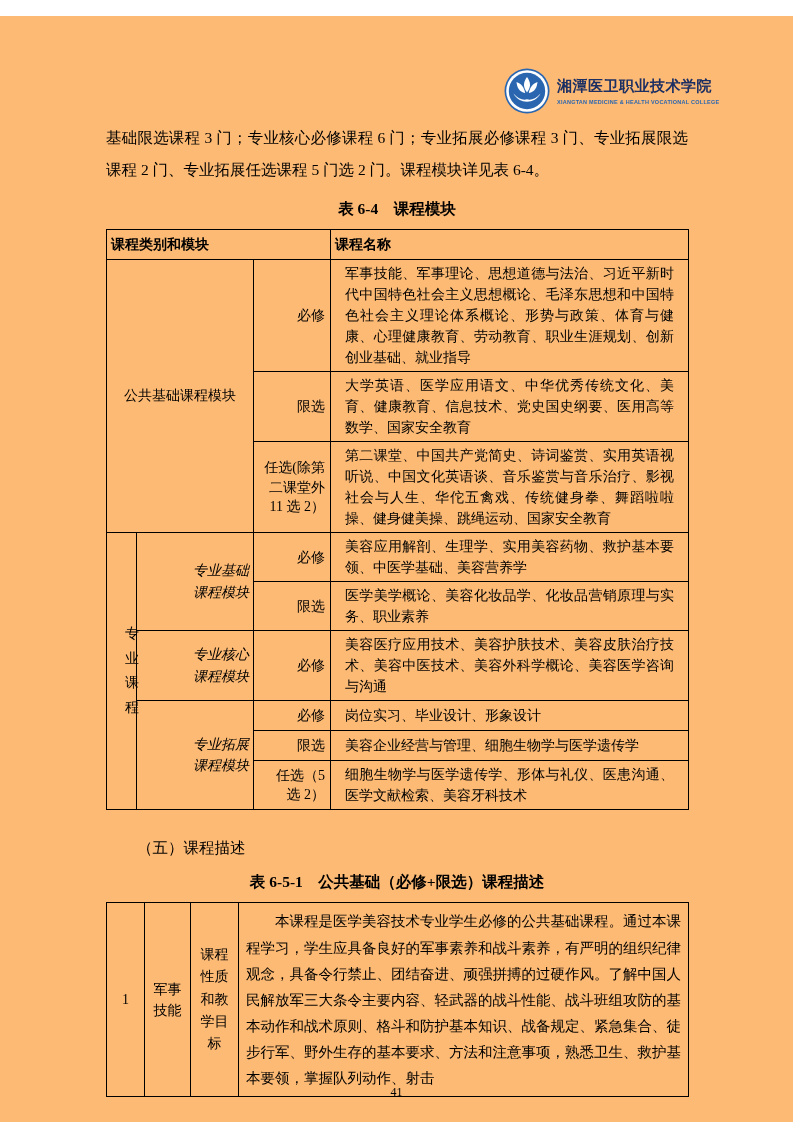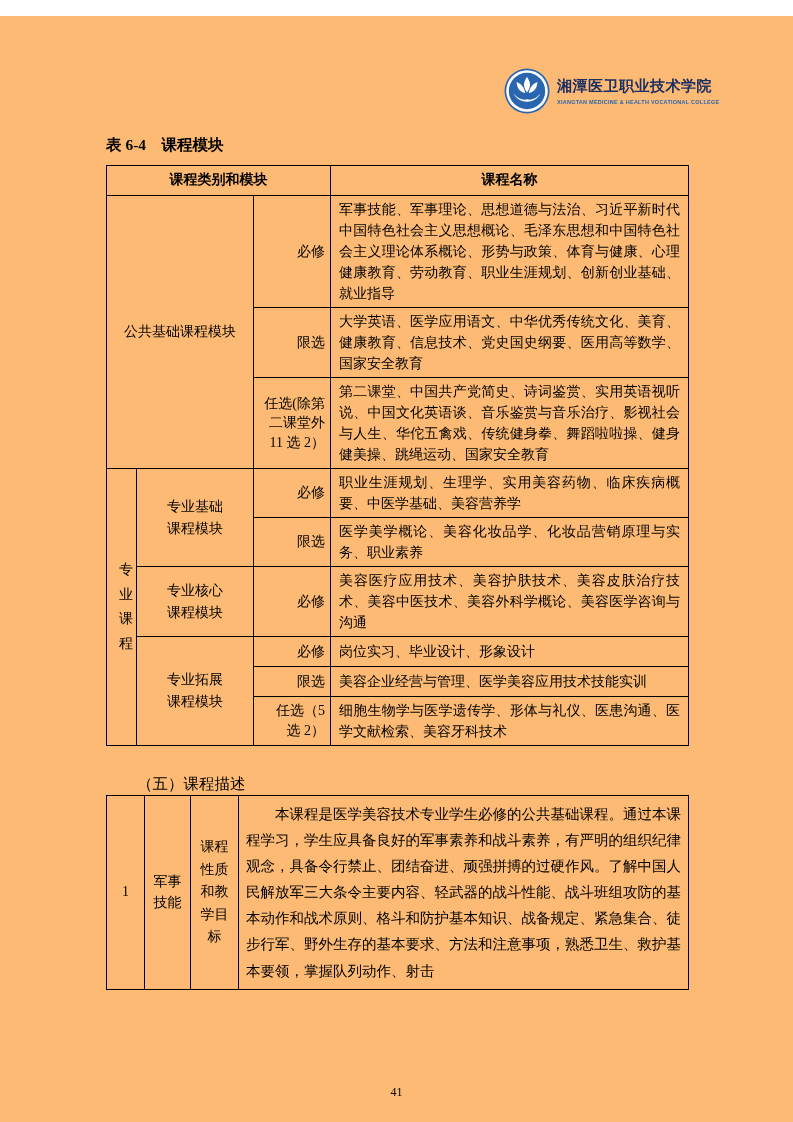--- a/index.html
+++ b/index.html
@@ -15,32 +15,32 @@
   }
   
   .logo { position: absolute; top: 52px; left: 504px; display: flex; align-items: center; gap: 7px; }
   .logo-text { display: flex; flex-direction: column; gap: 3px; width: 152px; }
   .logo-cn { font-size: 15px; font-weight: bold; color: #1c2f63; letter-spacing: 0.5px; line-height: 1.25; white-space: nowrap; }
   .logo-en { font-size: 5.5px; font-weight: bold; color: #2a66b0; letter-spacing: 0.25px;
              font-family: "Liberation Sans", "DejaVu Sans", sans-serif; white-space: nowrap; }
   
   .content { position: absolute; left: 106px; top: 106px; width: 582px; }
   .intro { font-size: 15.5px; line-height: 2.08; text-align: justify; }
-  .tbl-title { font-size: 15.5px; font-weight: bold; margin-top: 13px; margin-bottom: 9px; }
+  .tbl-title { font-size: 15.5px; font-weight: bold; text-align: center; margin-top: 13px; margin-bottom: 9px; }
   .section-heading { margin-top: 28px; font-size: 15.5px; font-weight: normal; text-indent: 2em; }
   
   table { width: 100%; border-collapse: collapse; table-layout: fixed; }
   th, td { border: 1px solid #000; font-size: 14px; vertical-align: middle; }
-  th { font-weight: bold; text-align: center; padding: 3px 4px; line-height: 1.35; }
+  th { font-weight: bold; text-align: left; padding: 3px 4px; line-height: 1.35; }
   .t64 tr.hdr { height: 30px; }
   .t64 td.type    { text-align: right;  padding: 3px 5px; line-height: 1.4; }
-  .t64 td.courses { text-align: justify; padding: 3px 8px; line-height: 1.5; }
-  .t64 td.module  { text-align: center;  padding: 3px 4px; line-height: 1.55; white-space: pre-line; }
+  .t64 td.courses { text-align: justify; padding: 3px 14px; line-height: 1.5; }
+  .t64 td.module  { text-align: right;  padding: 3px 4px; line-height: 1.55; white-space: pre-line; font-style: italic; }
   .t64 td.cat     { text-align: center;  padding: 3px 12px; }
-  .t64 td.vert    { text-align: right;  padding: 2px 12px; line-height: 1.75; }
+  .t64 td.vert    { text-align: right;  padding: 2px 18px; line-height: 1.75; }
   .rh90 { height: 90px; } .rh68 { height: 68px; } .rh48 { height: 48px; } .rh30 { height: 30px; }
   .t651 tr.hdr { height: 38px; }
   .t651 td.no     { text-align: center; padding: 2px; }
   .t651 td.cname  { text-align: center; padding: 2px 5px; line-height: 1.5; }
   .t651 td.aspect { text-align: center; padding: 2px 5px; line-height: 1.6; }
   .t651 td.desc   { text-align: justify; padding: 5px 7px; line-height: 1.8; font-size: 14.5px; text-indent: 2em; }
   
   .page-number { position: absolute; bottom: 38px; left: 0; width: 100%; text-align: center; font-size: 12px; }
 </style>
 </head>
@@ -59,20 +59,21 @@
       <path d="M9.5 25.5 C14 31 19.5 32.5 23 31.2 C26.5 32.5 32 31 36.5 25.5 C31 36.5 15 36.5 9.5 25.5 Z" fill="#ffffff"></path>
     </svg>
     <div class="logo-text">
       <span class="logo-cn">湘潭医卫职业技术学院</span>
       <span class="logo-en">XIANGTAN MEDICINE &amp; HEALTH VOCATIONAL COLLEGE</span>
     </div>
   </header>
 
   <main class="content">
 
+    <p class="intro">基础限选课程 3 门；专业核心必修课程 6 门；专业拓展必修课程 3 门、专业拓展限选课程 2 门、专业拓展任选课程 5 门选 2 门。课程模块详见表 6-4。</p>
 
     <div class="tbl-title">表 6-4　课程模块</div>
 
     <table class="t64">
       <colgroup>
         <col style="width:30px">
           <col style="width:117px">
           <col style="width:77px">
           <col style="width:358px">
       </colgroup>
@@ -92,51 +93,52 @@
         </tr>
         <tr class="rh90">
           <td class="type">任选(除第二课堂外 11 选 2）</td>
           <td class="courses">第二课堂、中国共产党简史、诗词鉴赏、实用英语视听说、中国文化英语谈、音乐鉴赏与音乐治疗、影视社会与人生、华佗五禽戏、传统健身拳、舞蹈啦啦操、健身健美操、跳绳运动、国家安全教育</td>
         </tr>
         <tr class="rh48">
           <td class="vert" rowspan="6">专业课程</td>
           <td class="module" rowspan="2">专业基础
 课程模块</td>
           <td class="type">必修</td>
-          <td class="courses">职业生涯规划、生理学、实用美容药物、临床疾病概要、中医学基础、美容营养学</td>
+          <td class="courses">美容应用解剖、生理学、实用美容药物、救护基本要领、中医学基础、美容营养学</td>
         </tr>
         <tr class="rh48">
           <td class="type">限选</td>
           <td class="courses">医学美学概论、美容化妆品学、化妆品营销原理与实务、职业素养</td>
         </tr>
         <tr class="rh48">
           <td class="module">专业核心
 课程模块</td>
           <td class="type">必修</td>
           <td class="courses">美容医疗应用技术、美容护肤技术、美容皮肤治疗技术、美容中医技术、美容外科学概论、美容医学咨询与沟通</td>
         </tr>
         <tr class="rh30">
           <td class="module" rowspan="3">专业拓展
 课程模块</td>
           <td class="type">必修</td>
           <td class="courses">岗位实习、毕业设计、形象设计</td>
         </tr>
         <tr class="rh30">
           <td class="type">限选</td>
-          <td class="courses">美容企业经营与管理、医学美容应用技术技能实训</td>
+          <td class="courses">美容企业经营与管理、细胞生物学与医学遗传学</td>
         </tr>
         <tr class="rh48">
           <td class="type">任选（5 选 2）</td>
           <td class="courses">细胞生物学与医学遗传学、形体与礼仪、医患沟通、医学文献检索、美容牙科技术</td>
         </tr>
       </tbody>
     </table>
 
     <h3 class="section-heading">（五）课程描述</h3>
 
+    <div class="tbl-title">表 6-5-1　公共基础（必修+限选）课程描述</div>
 
     <table class="t651">
       <colgroup>
         <col style="width:38px">
           <col style="width:46px">
           <col style="width:48px">
           <col style="width:450px">
       </colgroup>
       <tbody>
         <tr>

